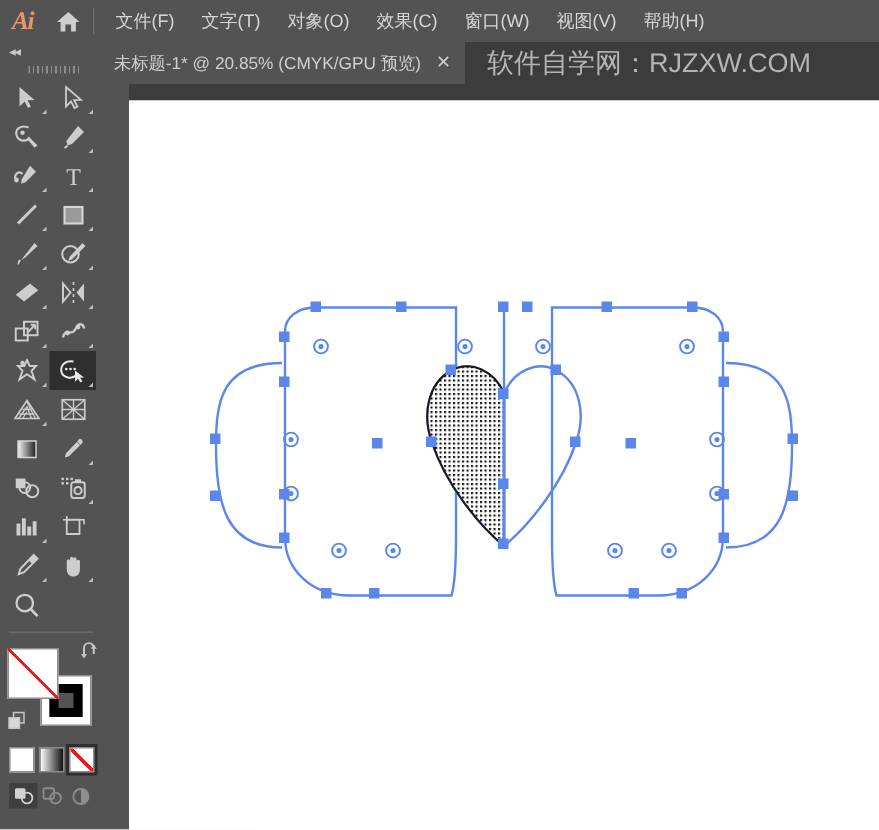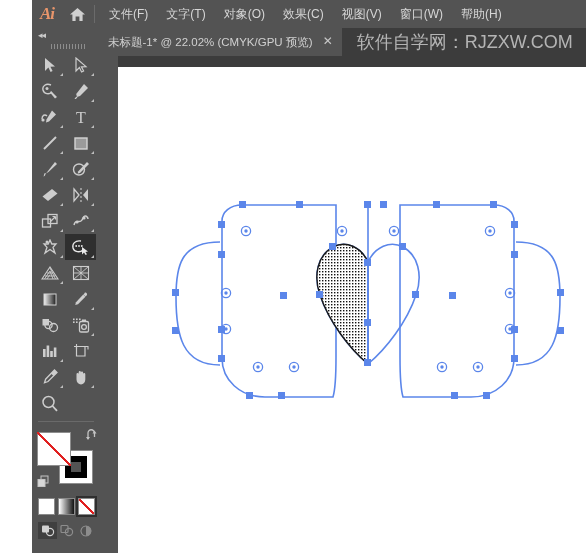--- a/index.html
+++ b/index.html
@@ -1,21 +1,21 @@
 <!DOCTYPE html>
 <html><head>
 <meta charset="utf-8">
 <style>
   html,body{margin:0;padding:0;background:#fff;}
   body{
     width:586px;height:553px;overflow:hidden;position:relative;
     font-family:"Liberation Sans","DejaVu Sans",sans-serif;
     -webkit-font-smoothing:antialiased;
   }
-  #app{position:absolute;inset:0;background:#e5e5e5;margin-left:32px;}
+  #app{position:absolute;inset:0;background:#e5e5e5;}
 
   
   .menubar{
     position:absolute;left:0;top:0;width:586px;height:28px;
     background:#535353;display:flex;align-items:center;
   }
   .ai-logo{
     width:30px;height:28px;display:flex;align-items:center;justify-content:center;
     color:#e8956b;font-size:17px;font-weight:bold;font-style:italic;
     font-family:"Liberation Serif","DejaVu Serif",serif;letter-spacing:-1px;
@@ -137,30 +137,30 @@
       <svg width="17" height="15" viewBox="0 0 17 15">
         <path d="M8.5 1 L16 7.6 L13.6 7.6 L13.6 14 L10.4 14 L10.4 9.4 L6.6 9.4 L6.6 14 L3.4 14 L3.4 7.6 L1 7.6 Z" fill="#cfcfcf"></path>
       </svg>
     </div>
     <div class="menu-sep"></div>
     <div class="menu-items">
       <div class="menu-item">文件(F)</div>
       <div class="menu-item">文字(T)</div>
       <div class="menu-item">对象(O)</div>
       <div class="menu-item">效果(C)</div>
+      <div class="menu-item">窗口(W)</div>
       <div class="menu-item">视图(V)</div>
-      <div class="menu-item">窗口(W)</div>
       <div class="menu-item">帮助(H)</div>
     </div>
   </div>
 
   <div class="tabbar-leftedge"></div>
   <div class="tabbar">
     <div class="tab">
-      <span class="tab-title">未标题-1* @ 22.02% (CMYK/GPU 预览)</span>
+      <span class="tab-title">未标题-1* @ 20.85% (CMYK/GPU 预览)</span>
       <span class="tab-close">✕</span>
     </div>
     <div class="watermark">软件自学网：RJZXW.COM</div>
   </div>
   <div class="tabbar-under"></div>
 
   <div class="toolbar">
     <div class="tb-collapse">◂◂</div>
     <div class="tb-grip">
         <span></span>

